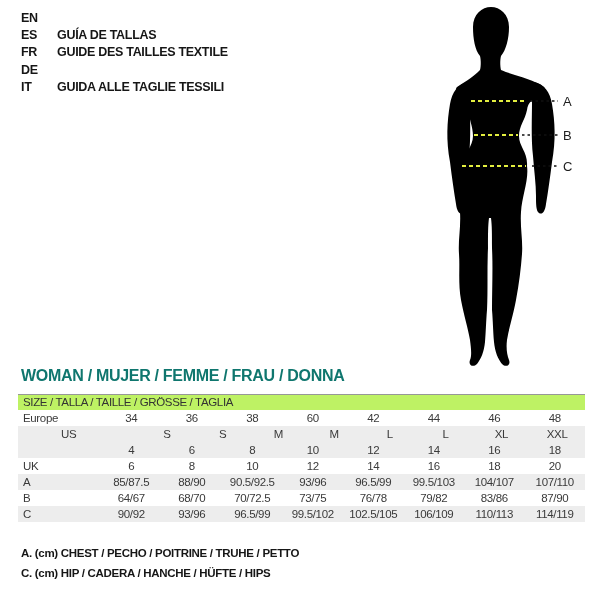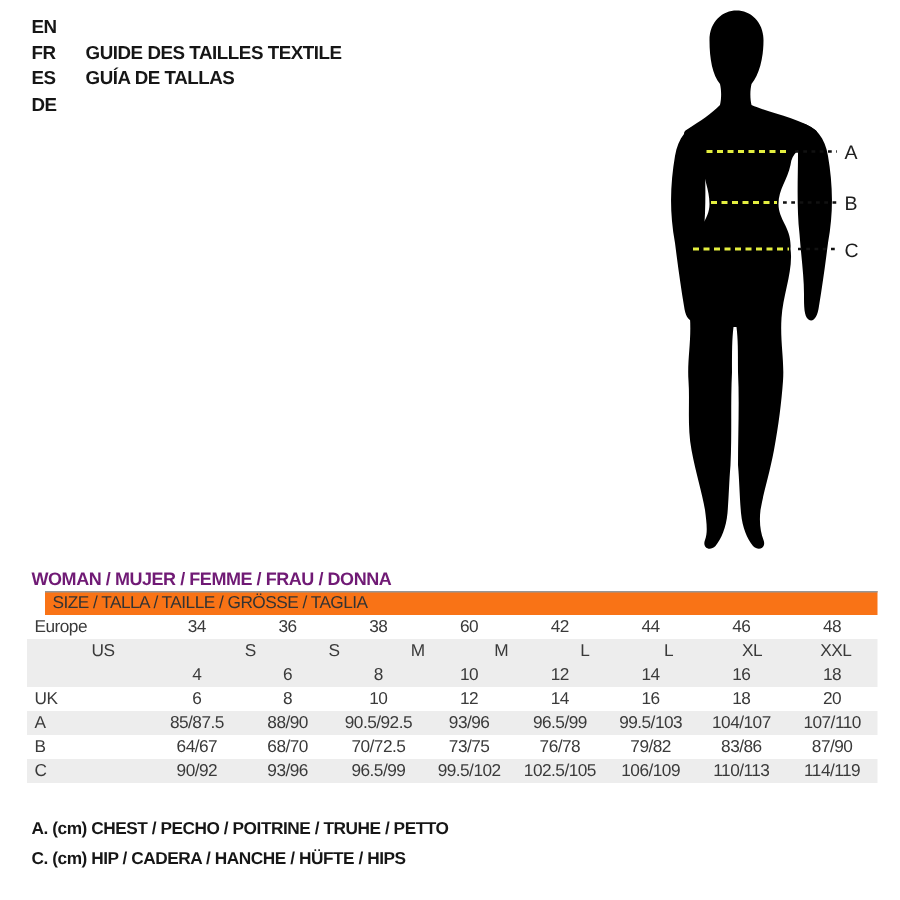--- a/index.html
+++ b/index.html
@@ -22,23 +22,22 @@
     font-weight:bold; font-size:12.5px;
     letter-spacing:-0.3px; color:#161616; white-space:nowrap;
   }
   
   .figure-wrap { position:absolute; left:420px; top:0; width:180px; height:380px; }
   .figure-wrap svg { display:block; width:100%; height:100%; }
   .measure-label { font-size:13px; fill:#1d1d1d; font-family:"Liberation Sans", sans-serif; }
   
   .section-title {
     position:absolute; left:21px; top:367px;
-    font-weight:bold; font-size:12px; letter-spacing:-0.3px; color:#701a75;
+    font-weight:bold; font-size:16px; letter-spacing:-0.3px; color:#0f766e;
     white-space:nowrap;
-    margin-top:12px;
   }
   
   .size-table {
     position:absolute; left:18px; top:394px; width:567px;
     font-size:11.5px; letter-spacing:-0.35px; color:#3a3a3a;
   }
   .table-header {
     height:15px; line-height:15px;
     border-top:1px solid #979797;
     padding-left:5px;
@@ -55,29 +54,33 @@
   }
 </style>
 </head>
 <body>
 
 <div class="lang-block">
   <div class="lang-row">
     <span class="lang-code">EN</span>
   </div>
   <div class="lang-row">
+    <span class="lang-code">ES</span>
+    <span class="lang-title">GUÍA DE TALLAS</span>
+  </div>
+  <div class="lang-row">
     <span class="lang-code">FR</span>
     <span class="lang-title">GUIDE DES TAILLES TEXTILE</span>
   </div>
   <div class="lang-row">
-    <span class="lang-code">ES</span>
-    <span class="lang-title">GUÍA DE TALLAS</span>
-  </div>
-  <div class="lang-row">
     <span class="lang-code">DE</span>
+  </div>
+  <div class="lang-row">
+    <span class="lang-code">IT</span>
+    <span class="lang-title">GUIDA ALLE TAGLIE TESSILI</span>
   </div>
 </div>
 
 <div class="figure-wrap">
   <svg viewBox="420 0 180 380" xmlns="http://www.w3.org/2000/svg">
 
     <path d="M491 7
              C500 7 509 14 509 27
              C509 39 506 50 501 56
              C500 60 500 66 501 70
@@ -146,21 +149,21 @@
 
     <text class="measure-label" x="563" y="106">A</text>
     <text class="measure-label" x="563" y="140">B</text>
     <text class="measure-label" x="563" y="171">C</text>
   </svg>
 </div>
 
 <div class="section-title">WOMAN / MUJER / FEMME / FRAU / DONNA</div>
 
 <div class="size-table">
-  <div class="table-header" style="background-color: #f97316; margin-left: 12px;">SIZE / TALLA / TAILLE / GRÖSSE / TAGLIA</div>
+  <div class="table-header" style="background-color: #bef264;">SIZE / TALLA / TAILLE / GRÖSSE / TAGLIA</div>
   <div id="table-body">
       <div class="table-row">
         <span class="row-label">Europe</span>
         <span class="cell">34</span>
         <span class="cell">36</span>
         <span class="cell">38</span>
         <span class="cell">60</span>
         <span class="cell">42</span>
         <span class="cell">44</span>
         <span class="cell">46</span>

